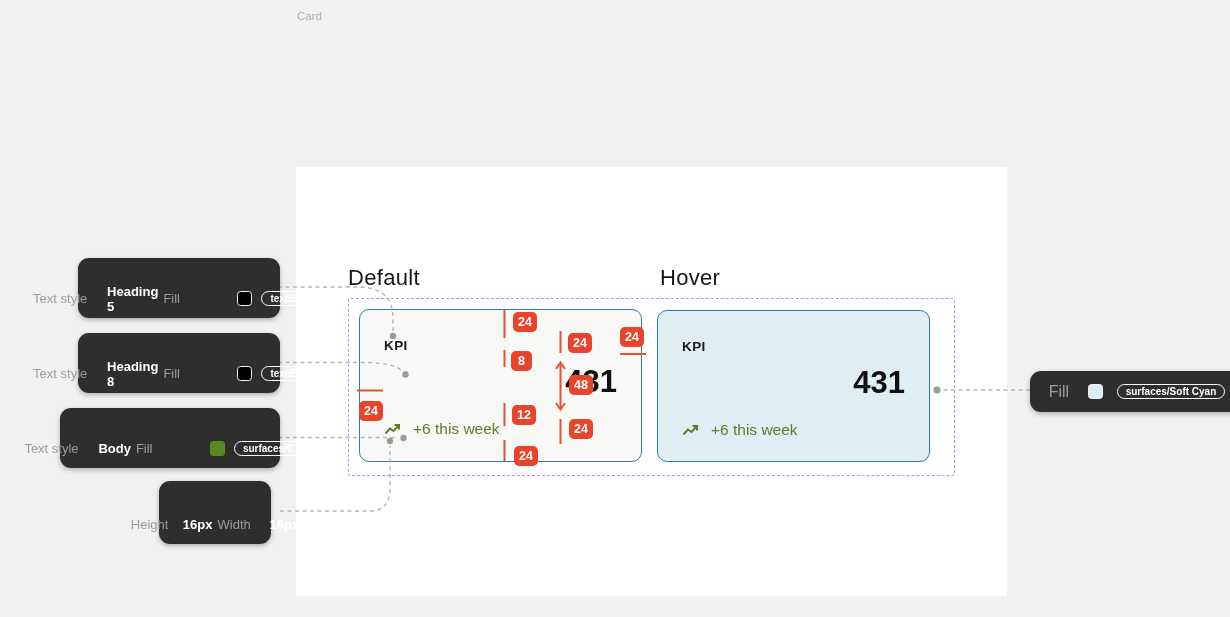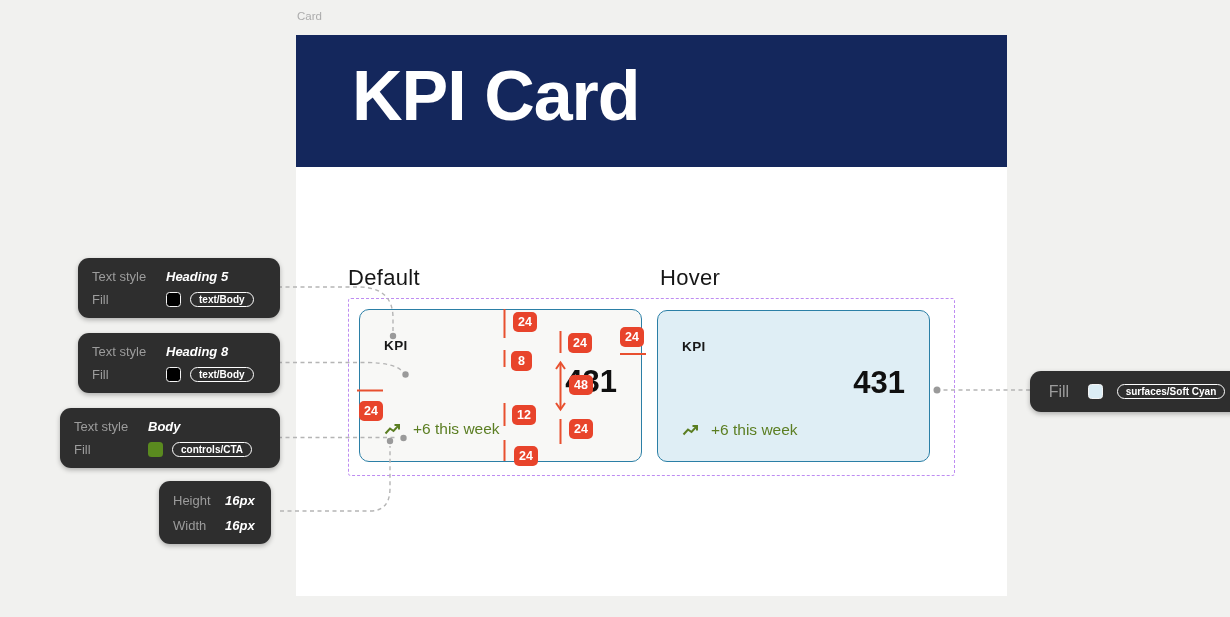--- a/index.html
+++ b/index.html
@@ -64,52 +64,50 @@
 
   
   .overlay { position:absolute; inset:0; width:1230px; height:617px; pointer-events:none; }
   .conn { stroke:#b5b5b5; stroke-width:1.4; fill:none; stroke-dasharray:4 3.5; }
   .dot  { fill:#9a9a9a; stroke:none; }
   .red  { stroke:#e8502f; stroke-width:2; fill:none; }
 
   
   .tooltip {
     position:absolute; background:#2e2e2e; border-radius:11px;
-    padding:9px 14px; display:flex; flex-direction:column; justify-content:center; gap:5px;
+    padding:9px 14px; display:flex; flex-direction:row; justify-content:center; gap:5px;
     box-shadow:0 2px 5px rgba(0,0,0,0.28);
+    align-items:flex-end;
   }
   .tt-1 { left:46px;  top:258px; width:202px; height:60px; }
   .tt-2 { left:46px;  top:333px; width:202px; height:60px; }
   .tt-3 { left:28px;  top:408px; width:220px; height:60px; }
   .tt-4 { left:127px; top:481px; width:112px; height:63px; }
   .tt-5 { left:998px; top:371px; width:214px; height:41px; flex-direction:row; align-items:center; }
   .t-row { display:flex; align-items:center; height:21px; font-size:13px; }
   .t-label { color:#9c9c9c; width:74px; flex:none; }
   .tt-4 .t-label { width:52px; }
   .tt-5 .t-label { width:34px; }
-  .t-value { color:#ffffff; font-weight:700;font-style:italic; }
+  .t-value { color:#ffffff; font-weight:700; }
   .t-swatch { width:15px; height:15px; border-radius:3.5px; margin-right:9px; flex:none; }
   .t-swatch.ring { border:1.5px solid #f4f4f4; }
   .t-pill {
     border:1.5px solid #ffffff; border-radius:9px; padding:1px 8px;
     color:#ffffff; font-weight:700; font-size:10px; white-space:nowrap;
   }
 </style>
 </head>
 <body>
 
 <div class="stage">
 
   <div class="artboard-label">Card</div>
 
   <div class="canvas"></div>
 
-  <div class="hero">
-    <div class="hero-title">KPI Card</div>
-  </div>
 
   <div class="selection-frame"></div>
 
   <div class="state-label default">Default</div>
   <div class="state-label hover">Hover</div>
 
   <div class="kpi-card v-default">
     <div class="kpi-label">KPI</div>
     <div class="kpi-value">431</div>
     <div class="kpi-trend">
@@ -200,21 +198,21 @@
   </div>
 
   <div class="tooltip tt-3">
     <div class="t-row">
       <span class="t-label">Text style</span>
       <span class="t-value">Body</span>
     </div>
     <div class="t-row">
       <span class="t-label">Fill</span>
       <span class="t-swatch" style="background: rgb(90, 138, 31);"></span>
-      <span class="t-pill">controls/CTA</span>
+      <span class="t-pill">surfaces/CTA</span>
     </div>
   </div>
 
   <div class="tooltip tt-4">
     <div class="t-row">
       <span class="t-label">Height</span>
       <span class="t-value">16px</span>
     </div>
     <div class="t-row">
       <span class="t-label">Width</span>

